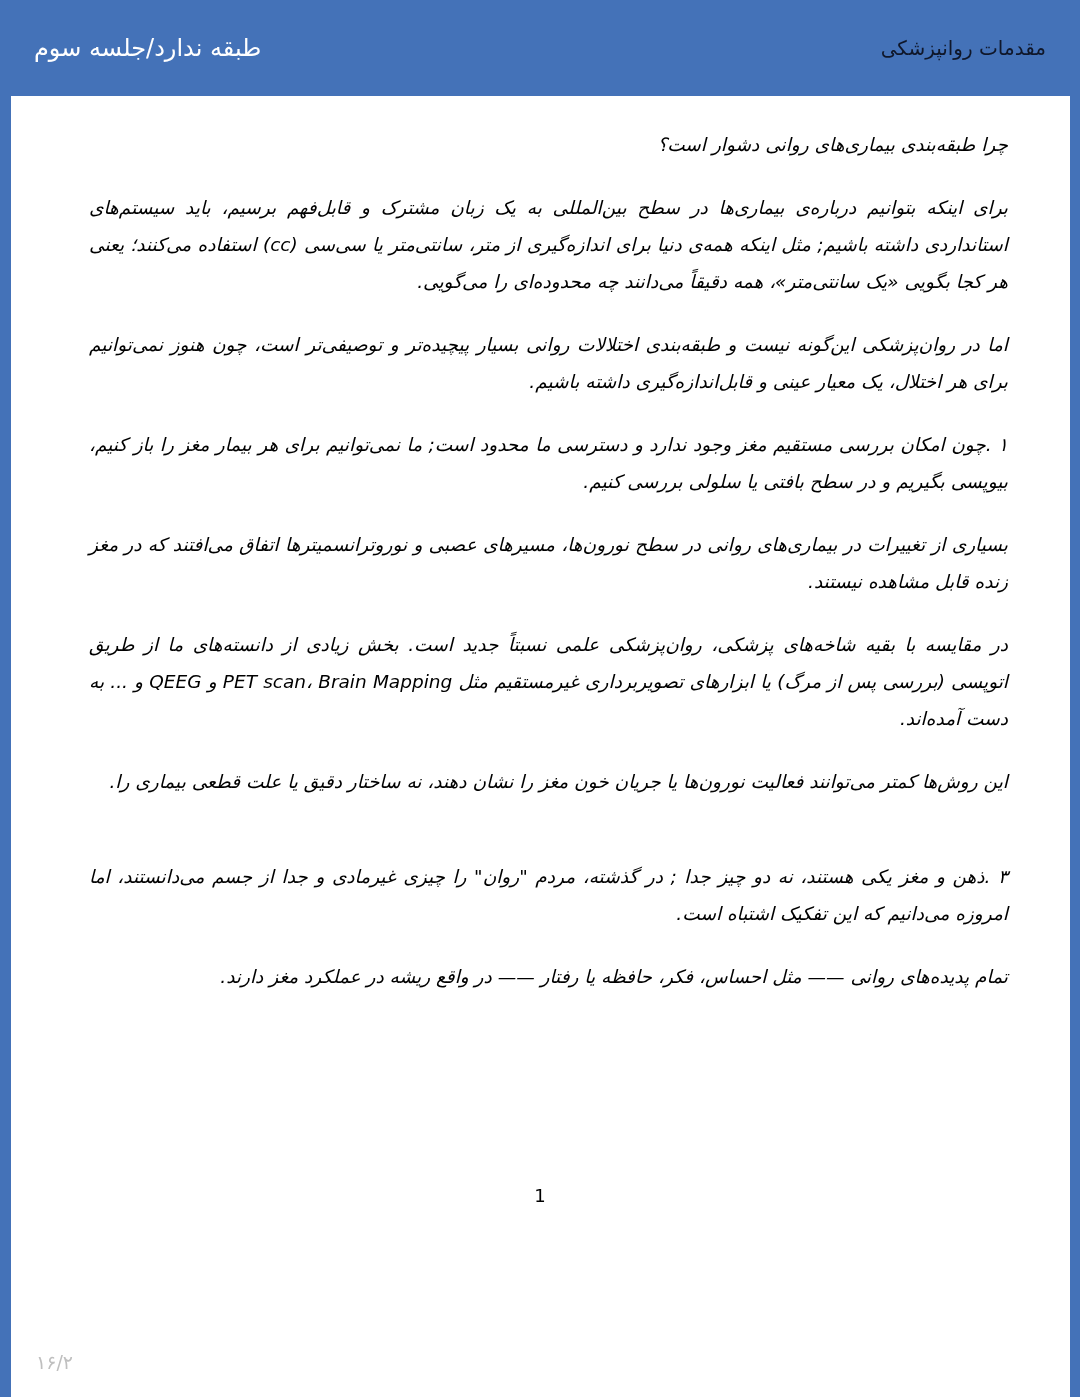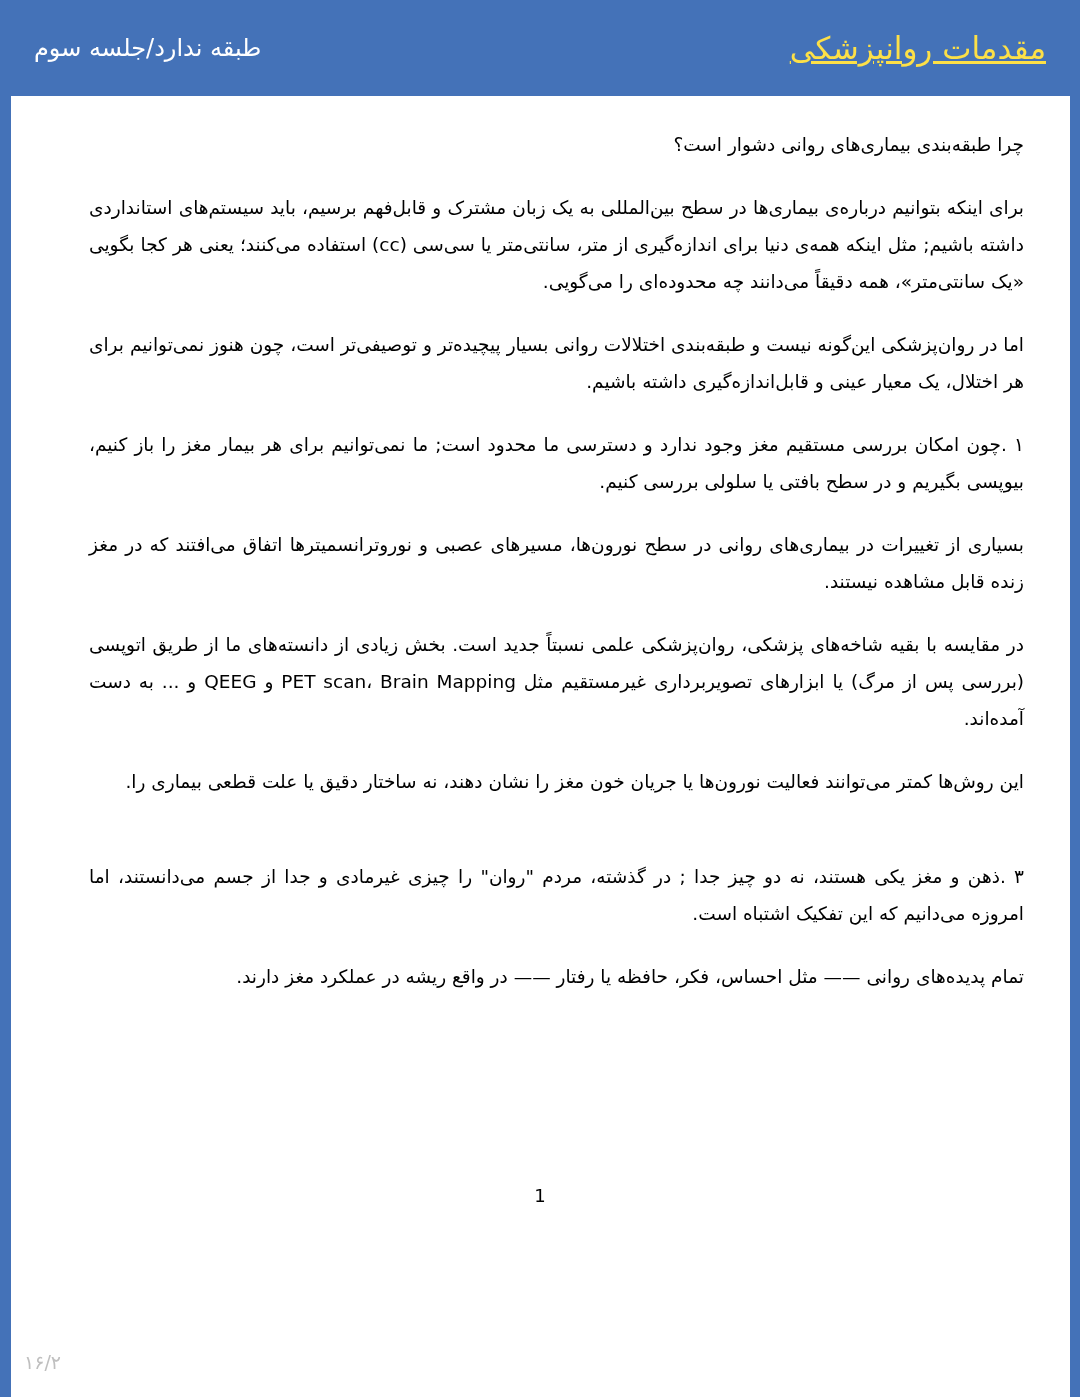--- a/index.html
+++ b/index.html
@@ -29,26 +29,25 @@
     width: 1080px;
     height: 96px;
     background: #4472b8;
     display: flex;
     align-items: center;
     justify-content: space-between;
     box-sizing: border-box;
     padding: 0 34px;
   }
   .header-band .hdr-right {
-    color: #fde047;
-    font-size: 31px;
+    color: #0f172a;
+    font-size: 20px;
     font-weight: 400;
     letter-spacing: 0.2px;
     direction: rtl;
-    text-decoration: underline;
   }
   .header-band .hdr-left {
     color: #ffffff;
     font-size: 24px;
     font-weight: 400;
     letter-spacing: 0.2px;
     direction: rtl;
   }
   
   .left-rail {
@@ -68,23 +67,24 @@
     background: #4472b8;
   }
   
   .content {
     position: absolute;
     top: 96px;
     left: 11px;
     width: 1059px;
     height: 1153px;
     box-sizing: border-box;
-    padding: 30px 46px 0 78px;
+    padding: 30px 62px 0 78px;
     direction: rtl;
     text-align: justify;
+    font-style: italic;
   }
   p.para {
     margin: 0 0 26px 0;
     font-size: 18.5px;
     line-height: 2.0;
     color: #000000;
     text-align: justify;
     text-justify: inter-word;
   }
   p.para.plain {
@@ -98,21 +98,21 @@
     left: 0;
     right: 0;
     top: 1185px;
     text-align: center;
     font-size: 18px;
     color: #000000;
   }
   .footer-note {
     position: absolute;
     right: auto;
-    left: 24px;
+    left: 36px;
     bottom: 24px;
     font-size: 19px;
     color: #bfbfbf;
     direction: rtl;
   }
 </style>
 </head>
 <body>
 
 <div class="page">

